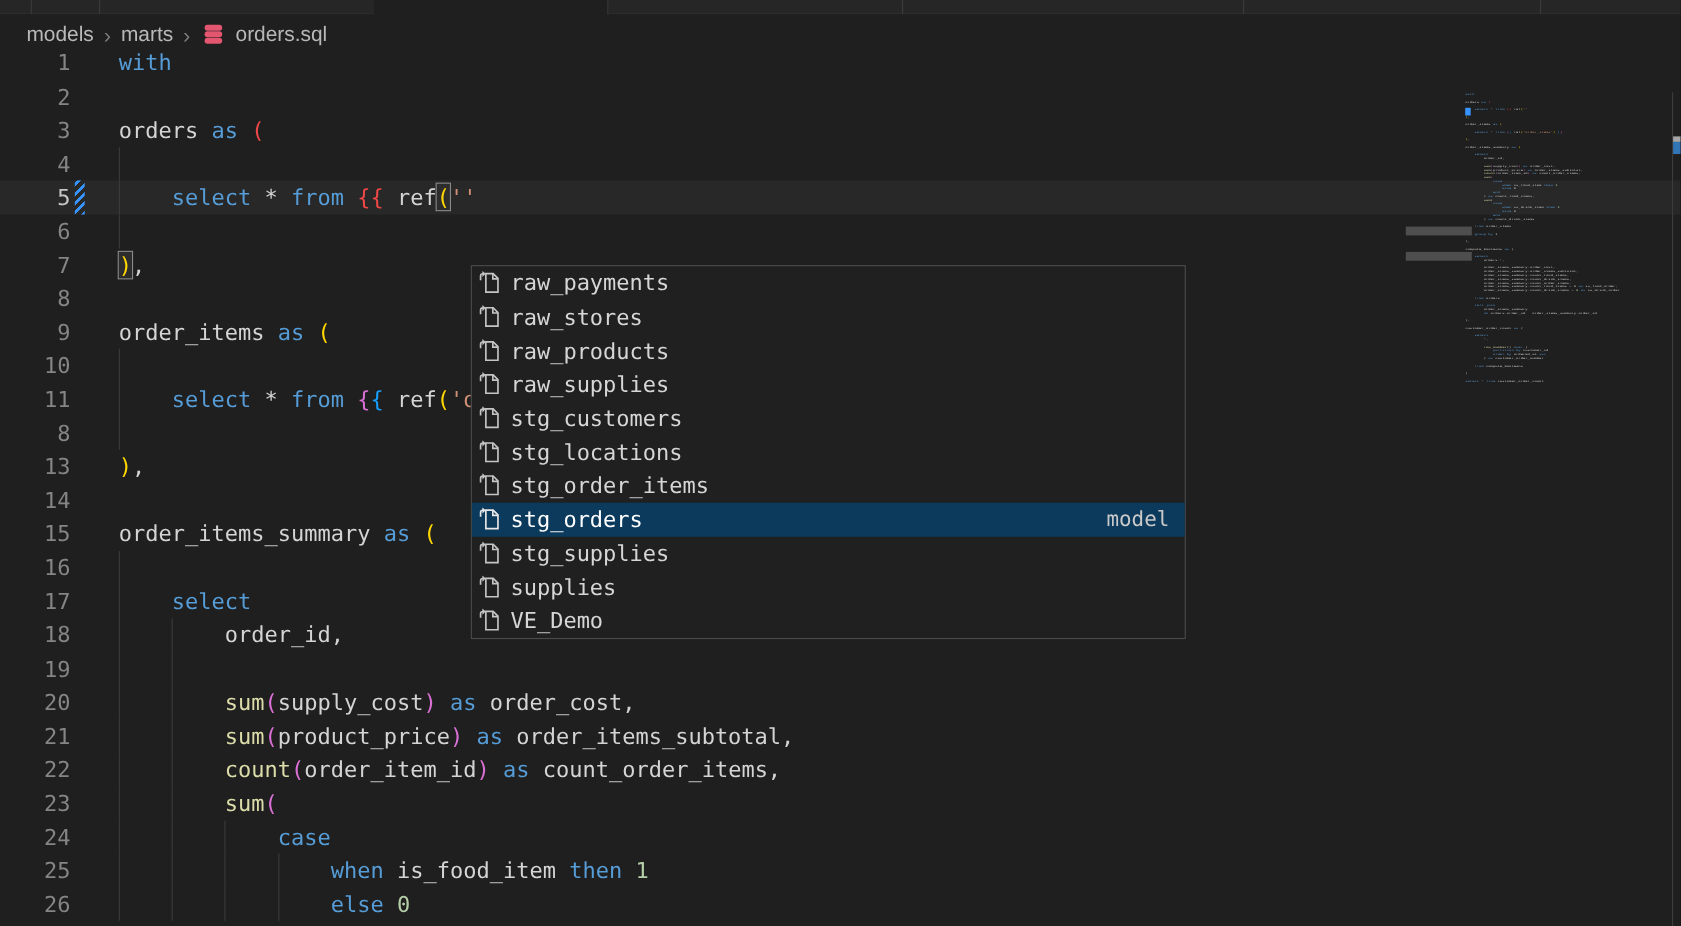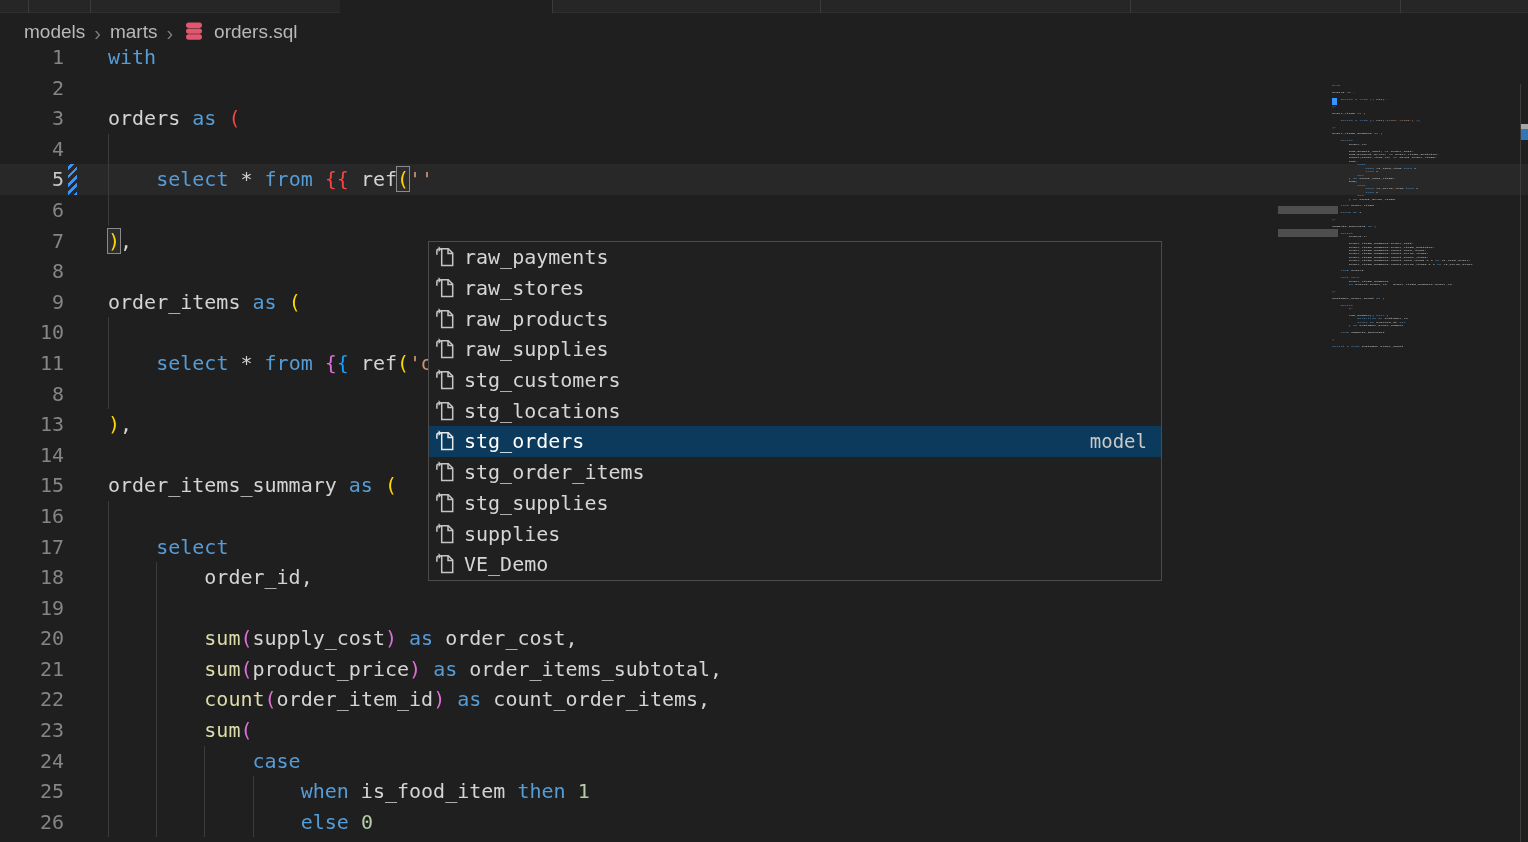--- a/index.html
+++ b/index.html
@@ -27,21 +27,21 @@
           background:repeating-linear-gradient(-45deg,var(--modified_indicator,#3794ff) 0 2.5px,transparent 2.5px 6px);}
   .guide{position:absolute;top:0;width:1px;height:30.6px;background:#3b3b3b;}
   .code{position:absolute;left:108px;top:0;}
   .kw{color:var(--keyword,#569cd6);} .id{color:var(--identifier,#d4d4d4);}
   .fn{color:var(--function,#dcdcaa);} .num{color:var(--number,#b5cea8);}
   .str{color:var(--string,#ce9178);} .b1{color:var(--bracket_gold,#ffd700);}
   .b2{color:var(--bracket_pink,#da70d6);} .b3{color:var(--bracket_blue,#179fff);}
   .red{color:var(--bracket_unexpected,#f04747);}
   .m{outline:1px solid #8a8a8a;outline-offset:0px;background:#2d2d2d;}
   
-  #suggest{position:absolute;left:428px;top:199px;width:734px;background:var(--suggest_bg,#202021);
+  #suggest{position:absolute;left:428px;top:199px;width:650px;background:var(--suggest_bg,#202021);
            border:1px solid var(--suggest_border,#4b4b4b);box-sizing:border-box;}
   .sg-row{display:flex;align-items:center;height:30.7px;padding:0 14px 0 5px;
           font-family:"DejaVu Sans Mono","Liberation Mono",monospace;font-size:20px;color:#d6d6d6;}
   .sg-row.sel{background:var(--suggest_selected_bg,#0b3a5d);color:#ffffff;}
   .sg-icon{width:22px;height:22px;margin-right:8px;color:#c5c5c5;flex:0 0 auto;display:inline-flex;}
   .sg-row.sel .sg-icon{color:#e8e8e8;}
   .sg-label{flex:0 0 auto;}
   .sg-detail{margin-left:auto;font-size:19px;color:#c9c9c9;}
   
   #minimap{position:absolute;left:1332px;top:42px;width:186px;height:290px;overflow:hidden;opacity:.95;}
@@ -184,20 +184,31 @@
           <span class="sg-icon">
             <svg width="22" height="22" viewBox="0 0 16 16">
               <path d="M5.6 2 L5.6 14.2 L13.6 14.2 L13.6 5.2 L10.4 2 Z" fill="none" stroke="currentColor" stroke-width="1.1"></path>
               <path d="M10.2 2 L10.2 5.5 L13.6 5.5" fill="none" stroke="currentColor" stroke-width="1.1"></path>
               <path d="M2.1 6.3 L2.1 3.6 Q2.1 2.1 3.6 2.1 L4.4 2.1" fill="none" stroke="currentColor" stroke-width="1.1"></path>
               <path d="M3.3 4.3 L5.5 2.1 L3.3 0.2 Z" fill="currentColor"></path>
             </svg>
           </span>
           <span class="sg-label">stg_locations</span>
         </div>
+        <div class="sg-row">
+          <span class="sg-icon">
+            <svg width="22" height="22" viewBox="0 0 16 16">
+              <path d="M5.6 2 L5.6 14.2 L13.6 14.2 L13.6 5.2 L10.4 2 Z" fill="none" stroke="currentColor" stroke-width="1.1"></path>
+              <path d="M10.2 2 L10.2 5.5 L13.6 5.5" fill="none" stroke="currentColor" stroke-width="1.1"></path>
+              <path d="M2.1 6.3 L2.1 3.6 Q2.1 2.1 3.6 2.1 L4.4 2.1" fill="none" stroke="currentColor" stroke-width="1.1"></path>
+              <path d="M3.3 4.3 L5.5 2.1 L3.3 0.2 Z" fill="currentColor"></path>
+            </svg>
+          </span>
+          <span class="sg-label">stg_order_items</span>
+        </div>
         <div class="sg-row sel">
           <span class="sg-icon">
             <svg width="22" height="22" viewBox="0 0 16 16">
               <path d="M5.6 2 L5.6 14.2 L13.6 14.2 L13.6 5.2 L10.4 2 Z" fill="none" stroke="currentColor" stroke-width="1.1"></path>
               <path d="M10.2 2 L10.2 5.5 L13.6 5.5" fill="none" stroke="currentColor" stroke-width="1.1"></path>
               <path d="M2.1 6.3 L2.1 3.6 Q2.1 2.1 3.6 2.1 L4.4 2.1" fill="none" stroke="currentColor" stroke-width="1.1"></path>
               <path d="M3.3 4.3 L5.5 2.1 L3.3 0.2 Z" fill="currentColor"></path>
             </svg>
           </span>
           <span class="sg-label">stg_orders</span>
@@ -205,31 +216,20 @@
         </div>
         <div class="sg-row">
           <span class="sg-icon">
             <svg width="22" height="22" viewBox="0 0 16 16">
               <path d="M5.6 2 L5.6 14.2 L13.6 14.2 L13.6 5.2 L10.4 2 Z" fill="none" stroke="currentColor" stroke-width="1.1"></path>
               <path d="M10.2 2 L10.2 5.5 L13.6 5.5" fill="none" stroke="currentColor" stroke-width="1.1"></path>
               <path d="M2.1 6.3 L2.1 3.6 Q2.1 2.1 3.6 2.1 L4.4 2.1" fill="none" stroke="currentColor" stroke-width="1.1"></path>
               <path d="M3.3 4.3 L5.5 2.1 L3.3 0.2 Z" fill="currentColor"></path>
             </svg>
           </span>
-          <span class="sg-label">stg_order_items</span>
-        </div>
-        <div class="sg-row">
-          <span class="sg-icon">
-            <svg width="22" height="22" viewBox="0 0 16 16">
-              <path d="M5.6 2 L5.6 14.2 L13.6 14.2 L13.6 5.2 L10.4 2 Z" fill="none" stroke="currentColor" stroke-width="1.1"></path>
-              <path d="M10.2 2 L10.2 5.5 L13.6 5.5" fill="none" stroke="currentColor" stroke-width="1.1"></path>
-              <path d="M2.1 6.3 L2.1 3.6 Q2.1 2.1 3.6 2.1 L4.4 2.1" fill="none" stroke="currentColor" stroke-width="1.1"></path>
-              <path d="M3.3 4.3 L5.5 2.1 L3.3 0.2 Z" fill="currentColor"></path>
-            </svg>
-          </span>
           <span class="sg-label">stg_supplies</span>
         </div>
         <div class="sg-row">
           <span class="sg-icon">
             <svg width="22" height="22" viewBox="0 0 16 16">
               <path d="M5.6 2 L5.6 14.2 L13.6 14.2 L13.6 5.2 L10.4 2 Z" fill="none" stroke="currentColor" stroke-width="1.1"></path>
               <path d="M10.2 2 L10.2 5.5 L13.6 5.5" fill="none" stroke="currentColor" stroke-width="1.1"></path>
               <path d="M2.1 6.3 L2.1 3.6 Q2.1 2.1 3.6 2.1 L4.4 2.1" fill="none" stroke="currentColor" stroke-width="1.1"></path>
               <path d="M3.3 4.3 L5.5 2.1 L3.3 0.2 Z" fill="currentColor"></path>
             </svg>

